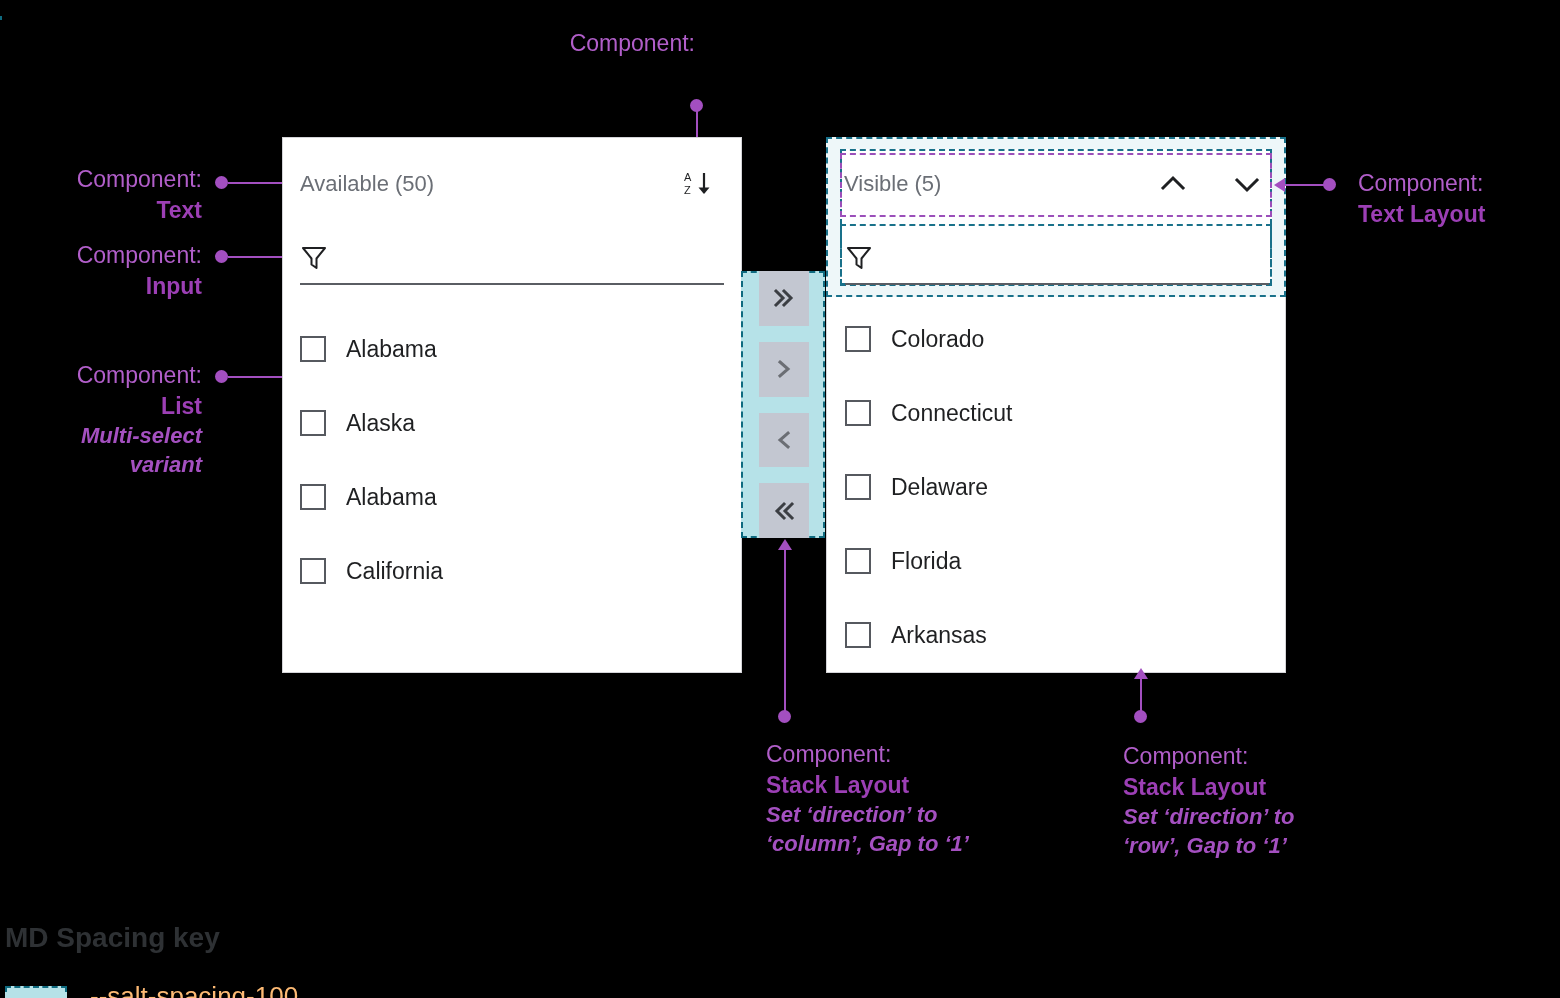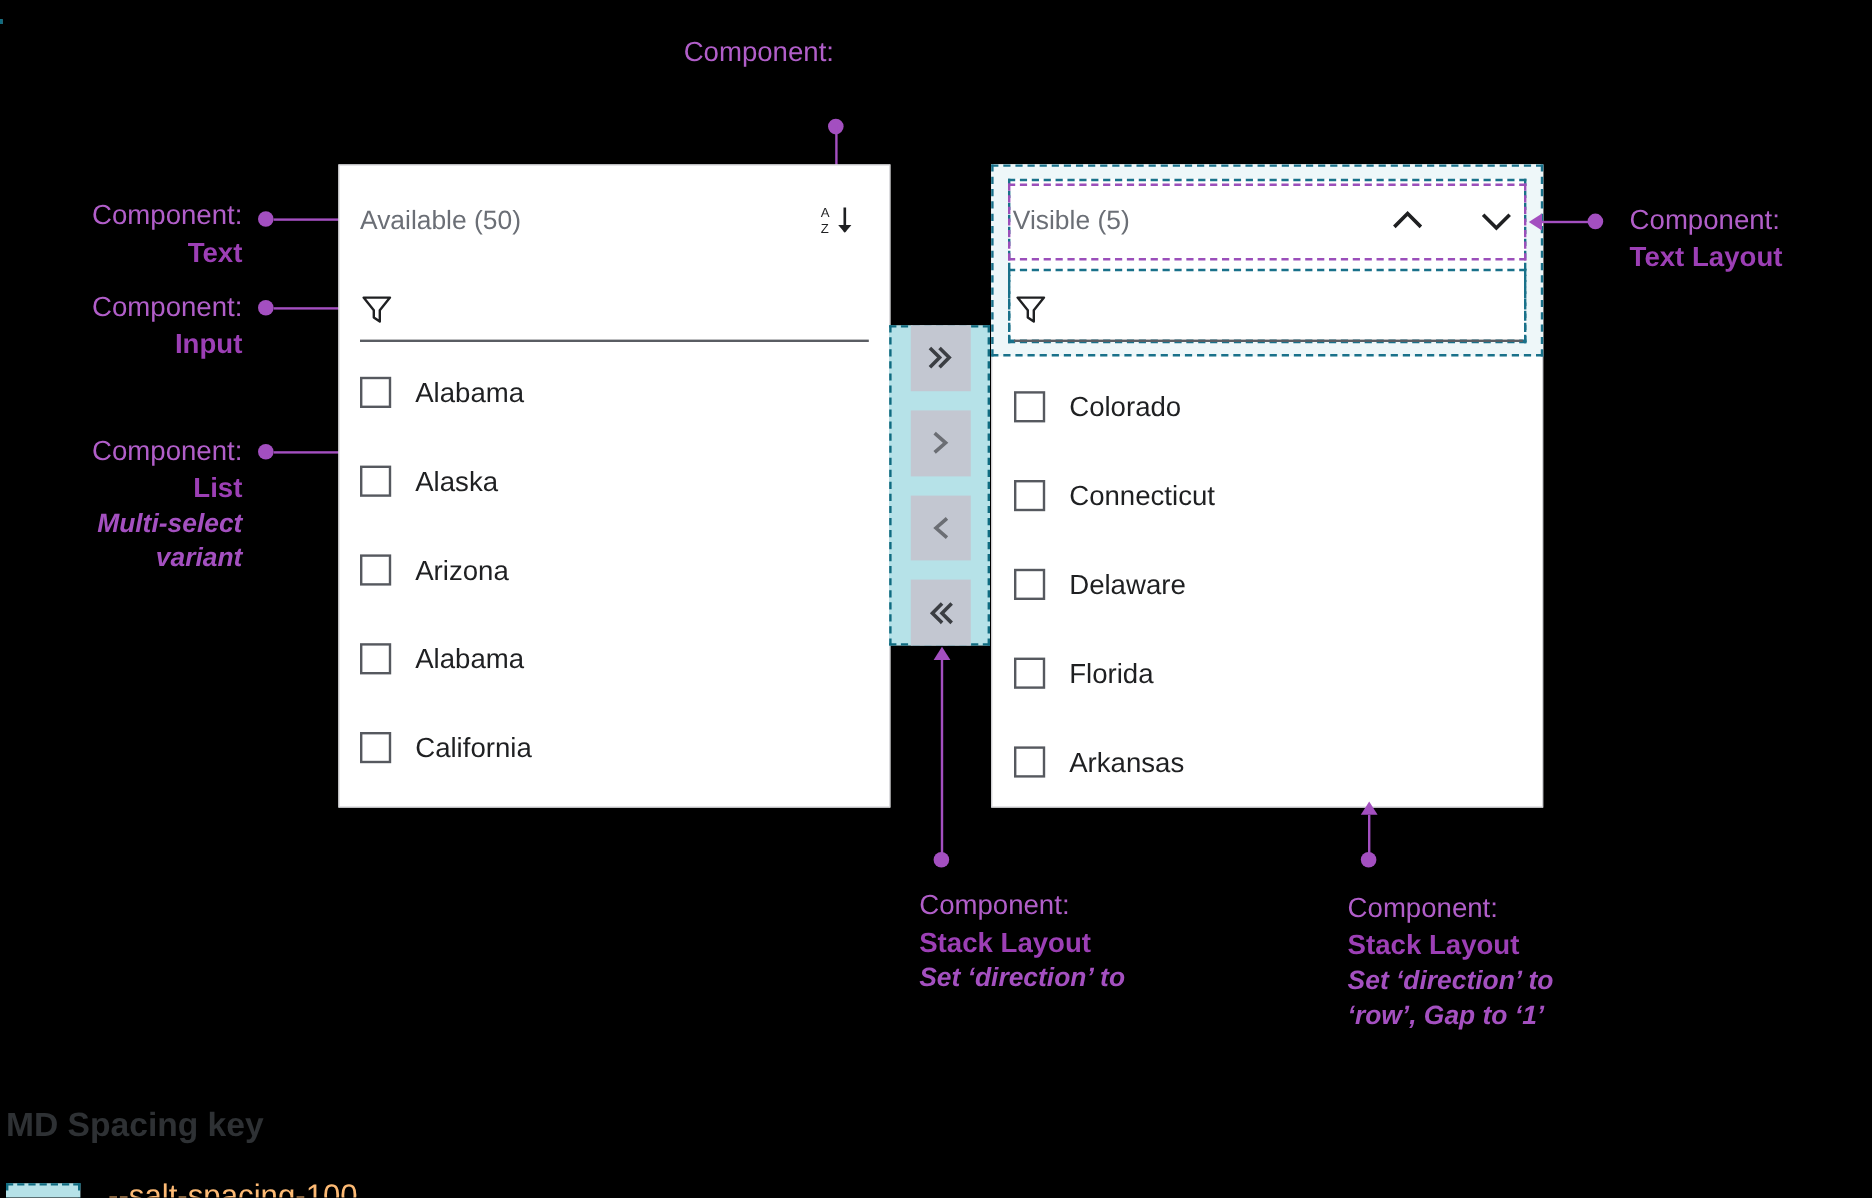--- a/index.html
+++ b/index.html
@@ -167,32 +167,28 @@
 
   <div class="filter-row" style="left:300px; top:220px; width:424px; height:44px;">
     <span style="display:flex;">
       <svg width="28" height="28" viewBox="0 0 28 28" aria-hidden="true">
         <path d="M3 4 H25 L16.5 14.5 V24 L11.5 20.5 V14.5 Z" fill="none" stroke="#1f2022" stroke-width="2" stroke-linejoin="round"></path>
       </svg>
     </span>
   </div>
   <div class="filter-underline" style="left:300px; top:267px; width:424px;"></div>
 
-  <div class="list" style="left:300px; top:274px; width:424px;">
+  <div class="list" style="left:300px; top:296px; width:424px;">
     <div class="list-item">
       <span class="cbox"></span>
       <span class="item-label">Alabama</span>
     </div>
     <div class="list-item">
       <span class="cbox"></span>
       <span class="item-label">Alaska</span>
-    </div>
-    <div class="list-item">
-      <span class="cbox"></span>
-      <span class="item-label">Arizona</span>
     </div>
     <div class="list-item">
       <span class="cbox"></span>
       <span class="item-label">Alabama</span>
     </div>
     <div class="list-item">
       <span class="cbox"></span>
       <span class="item-label">California</span>
     </div>
   </div>
@@ -286,20 +282,21 @@
     <div class="ln2">Text Layout</div>
   </div>
 
   <div class="arr-u" style="left:778px; top:523px;"></div>
   <div class="vline" style="left:784px; top:534px; height:163px;"></div>
   <div class="dot" style="left:778px; top:694px;"></div>
   <div class="anno lalign" style="left:766px; top:723px; width:280px;">
     <div class="ln1">Component:</div>
     <div class="ln2">Stack Layout</div>
     <div class="ln3">Set ‘direction’ to</div>
+    <div class="ln3">‘column’, Gap to ‘1’</div>
   </div>
 
   <div class="arr-u" style="left:1134px; top:652px;"></div>
   <div class="vline" style="left:1140px; top:663px; height:33px;"></div>
   <div class="dot" style="left:1134px; top:694px;"></div>
   <div class="anno lalign" style="left:1123px; top:725px; width:280px;">
     <div class="ln1">Component:</div>
     <div class="ln2">Stack Layout</div>
     <div class="ln3">Set ‘direction’ to</div>
     <div class="ln3">‘row’, Gap to ‘1’</div>

